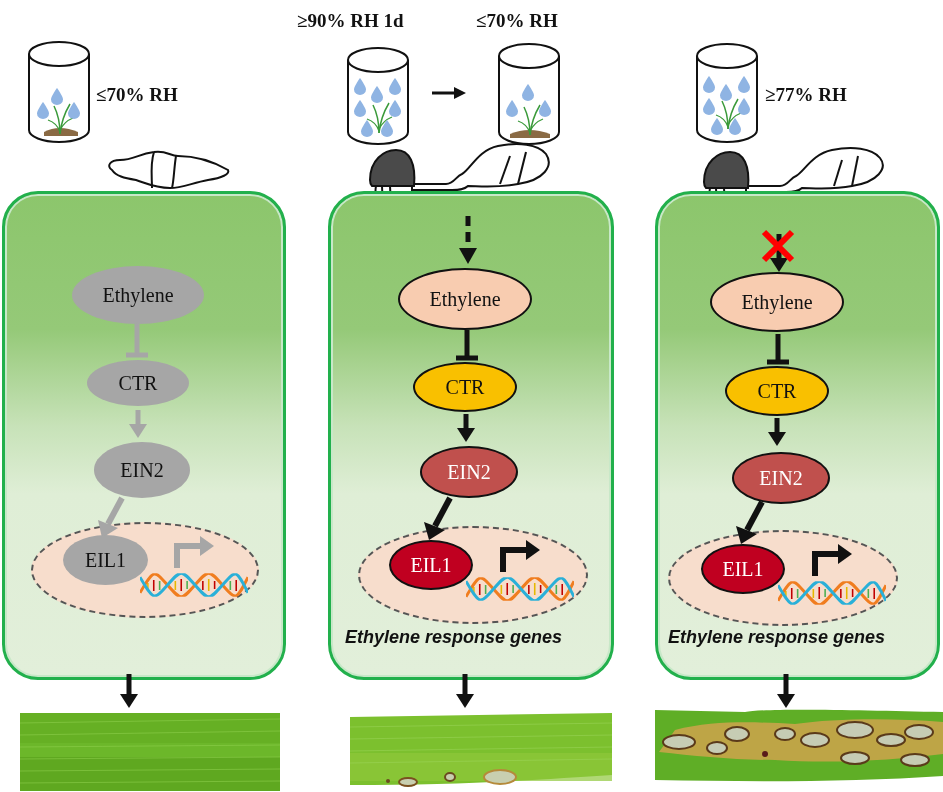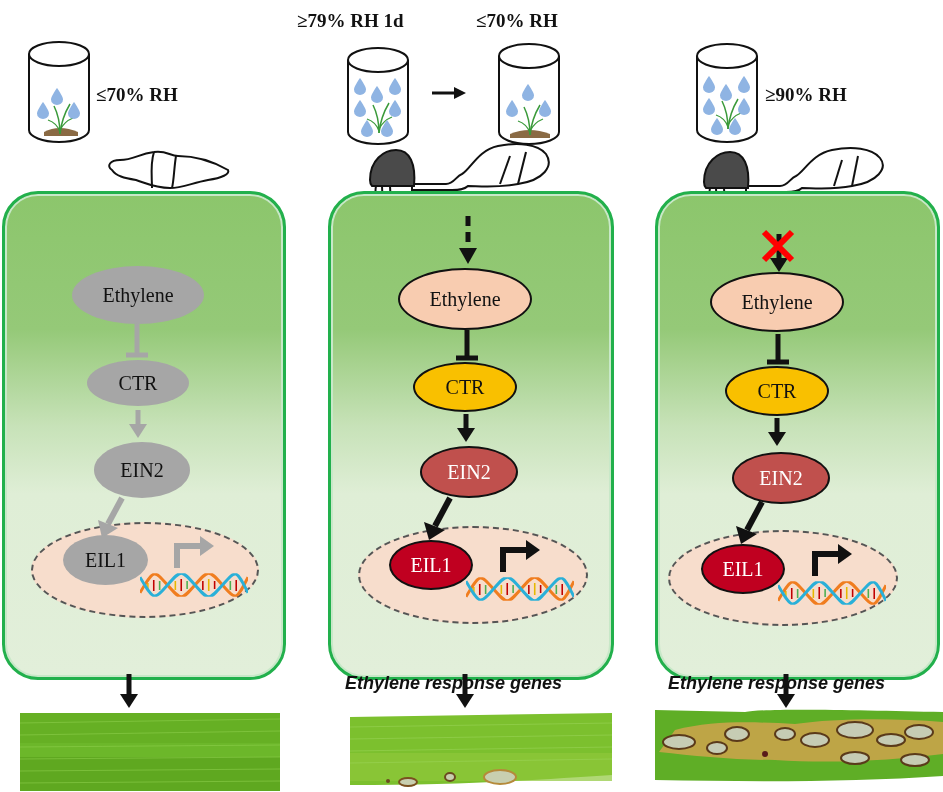--- a/index.html
+++ b/index.html
@@ -10,21 +10,21 @@
            background:linear-gradient(to bottom, #8cc66c 0%, #95c978 28%, #c7e2b8 48%, #dfeed6 62%, #e2efda 100%);
            box-shadow: inset 0 0 0 2px #c8e8c8; }
   .node { position:absolute; border-radius:50%; display:flex; align-items:center; justify-content:center;
           font-family:"Liberation Serif", serif; font-weight:normal; font-size:20px; box-sizing:border-box; }
   .gray { background:#a6a6a6; color:#111; }
   .eth { background:#f8ccb0; border:2px solid #111; color:#111; }
   .ctr { background:#f9c000; border:2px solid #111; color:#111; }
   .ein2 { background:#c0504d; border:2px solid #111; color:#fff; }
   .eil1 { background:#c00020; border:2px solid #111; color:#fff; }
   .nucleus { position:absolute; border:2px dashed #555; border-radius:50%; background:#f7ddcc; box-sizing:border-box; }
-  .resp { position:absolute; font-family:"Liberation Sans", sans-serif; font-style:italic; font-weight:bold; font-size:18px; color:#111; white-space:nowrap;margin-top:46px; }
+  .resp { position:absolute; font-family:"Liberation Sans", sans-serif; font-style:italic; font-weight:bold; font-size:18px; color:#111; white-space:nowrap; }
   .leaf { position:absolute; }
   svg { overflow:visible; }
 </style>
 </head>
 <body>
 
 <svg width="0" height="0" style="position:absolute">
   <defs>
     <symbol id="drop" viewBox="0 0 10 14">
       <path d="M5 0 C5 0 0 7 0 9.5 A5 4.5 0 0 0 10 9.5 C10 7 5 0 5 0 Z" fill="#8fb4e3"></path>
@@ -59,21 +59,21 @@
   <path d="M3 16 L3 92 A30 12 0 0 0 63 92 L63 16" fill="#fff" stroke="#111" stroke-width="2"></path>
   <ellipse cx="33" cy="16" rx="30" ry="12" fill="#fff" stroke="#111" stroke-width="2"></ellipse>
   <path d="M18 94 Q33 86 52 94 L52 98 L18 98 Z" fill="#8a6a44"></path>
   <use href="#plant" x="14" y="58" width="40" height="40"></use>
   <use href="#drop" x="25" y="50" width="12" height="17"></use>
   <use href="#drop" x="11" y="64" width="12" height="17"></use>
   <use href="#drop" x="42" y="64" width="12" height="17"></use>
 </svg>
 <div class="hdr" style="left:96px;top:84px">≤70% RH</div>
 
-<div class="hdr" style="left:297px;top:10px">≥79% RH 1d</div>
+<div class="hdr" style="left:297px;top:10px">≥90% RH 1d</div>
 <div class="hdr" style="left:476px;top:10px">≤70% RH</div>
 <svg class="abs" style="left:345px;top:44px" width="66" height="102" viewBox="0 0 66 102">
   <path d="M3 16 L3 88 A30 12 0 0 0 63 88 L63 16" fill="#fff" stroke="#111" stroke-width="2"></path>
   <ellipse cx="33" cy="16" rx="30" ry="12" fill="#fff" stroke="#111" stroke-width="2"></ellipse>
   <use href="#plant" x="14" y="50" width="40" height="42"></use>
   <use href="#drop" x="9" y="34" width="12" height="17"></use>
     <use href="#drop" x="26" y="42" width="12" height="17"></use>
     <use href="#drop" x="44" y="34" width="12" height="17"></use>
   <use href="#drop" x="9" y="56" width="12" height="17"></use>
     <use href="#drop" x="44" y="56" width="12" height="17"></use>
@@ -99,21 +99,21 @@
   <ellipse cx="33" cy="16" rx="30" ry="12" fill="#fff" stroke="#111" stroke-width="2"></ellipse>
   <use href="#plant" x="14" y="50" width="40" height="42"></use>
   <use href="#drop" x="9" y="36" width="12" height="17"></use>
     <use href="#drop" x="26" y="44" width="12" height="17"></use>
     <use href="#drop" x="44" y="36" width="12" height="17"></use>
   <use href="#drop" x="9" y="58" width="12" height="17"></use>
     <use href="#drop" x="44" y="58" width="12" height="17"></use>
   <use href="#drop" x="17" y="78" width="12" height="17"></use>
     <use href="#drop" x="35" y="78" width="12" height="17"></use>
 </svg>
-<div class="hdr" style="left:765px;top:84px">≥90% RH</div>
+<div class="hdr" style="left:765px;top:84px">≥77% RH</div>
 
 <svg class="abs" style="left:104px;top:150px" width="128" height="42" viewBox="0 0 128 42">
   <path d="M8 20 C2 16 6 10 16 10 C30 10 34 4 50 2 C62 0 66 6 74 6 C92 6 110 12 124 20 C126 24 118 28 104 30 C88 33 78 38 66 38 C52 38 44 34 32 30 C20 28 12 26 8 20 Z" fill="#fff" stroke="#111" stroke-width="2"></path>
   <path d="M50 2 C46 14 48 28 48 38" fill="none" stroke="#111" stroke-width="2"></path>
   <path d="M72 6 C70 18 70 30 68 38" fill="none" stroke="#111" stroke-width="2"></path>
 </svg>
 
 <svg class="abs" style="left:368px;top:140px" width="210" height="100" viewBox="0 0 210 100">
   <path d="M44 44 L78 44 C86 44 88 36 94 34 C102 30 110 10 130 6 C150 2 170 4 178 14 C186 26 176 40 150 44 C130 48 110 46 100 46 C96 50 90 50 84 50 L44 50 Z" fill="#fff" stroke="#111" stroke-width="2"></path>
   <line x1="132" y1="44" x2="142" y2="16" stroke="#111" stroke-width="2"></line>

